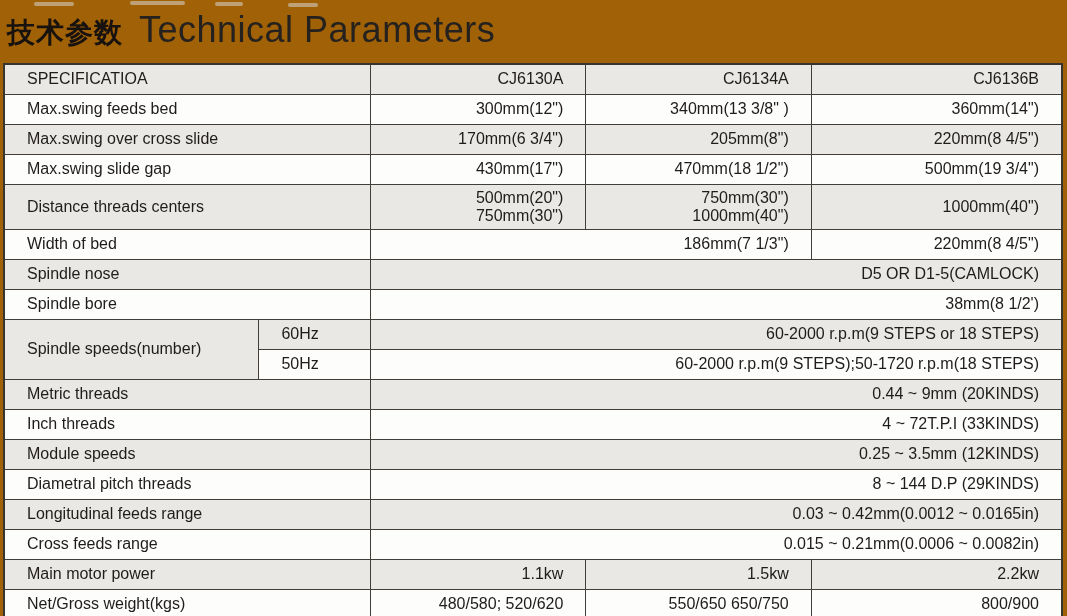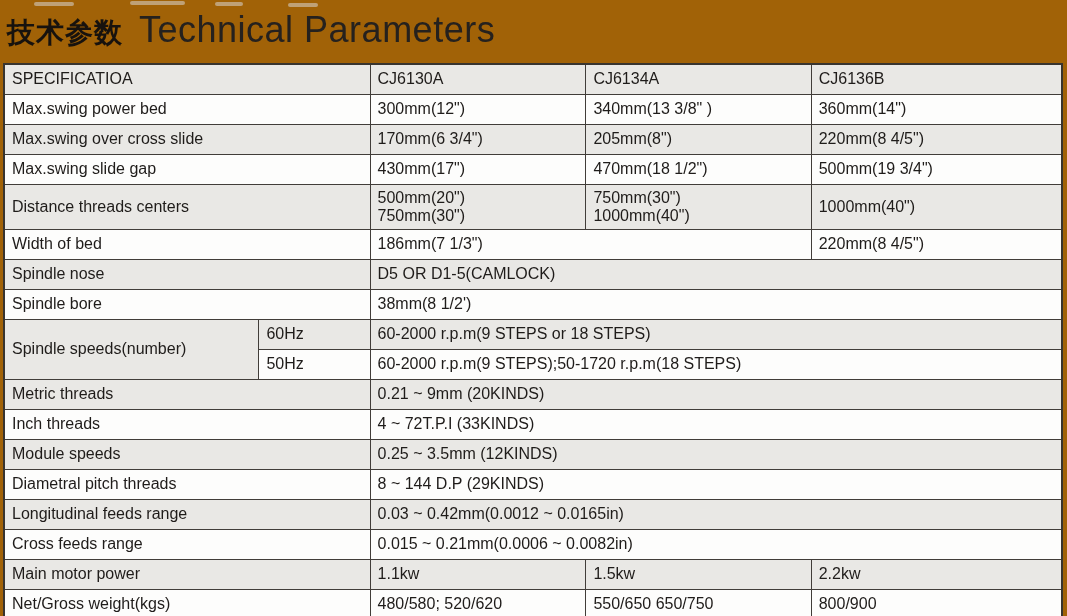--- a/index.html
+++ b/index.html
@@ -35,30 +35,30 @@
     position: absolute; left: 3px; top: 63px;
     width: 1060px;
     border-collapse: collapse;
     table-layout: fixed;
     background: #fdfdfc;
   }
   table.spec td, table.spec th {
     border: 1.6px solid #413d39;
     font-size: 16px;
     font-weight: 400;
-    padding: 1px 7px;
+    padding: 1px 22px;
     height: 27px;
     line-height: 1.15;
     overflow: hidden;
   }
   table.spec { border: 2.4px solid #38342f; }
   tr.shade td, tr.shade th { background: #e9e8e5; }
   tr.plain td, tr.plain th { background: #fdfdfc; }
   .lbl { text-align: left; }
-  .val { text-align: left; }
+  .val { text-align: right; }
   .pre { white-space: pre-line; line-height: 1.22; }
   tr.tall td { height: 42px; }
 </style>
 </head>
 <body>
 
 <div class="page">
 
   <div class="smudge s1"></div>
   <div class="smudge s2"></div>
@@ -81,21 +81,21 @@
 
     <tbody>
         <tr class="shade">
       <th class="lbl" colspan="2">SPECIFICATIOA</th>
       <th class="val">CJ6130A</th>
       <th class="val">CJ6134A</th>
       <th class="val">CJ6136B</th>
     </tr>
 
     <tr class="plain">
-      <td class="lbl" colspan="2">Max.swing power bed</td>
+      <td class="lbl" colspan="2">Max.swing feeds bed</td>
       <td class="val">300mm(12")</td>
       <td class="val">340mm(13 3/8" )</td>
       <td class="val">360mm(14")</td>
     </tr>
 
     <tr class="shade">
       <td class="lbl" colspan="2">Max.swing over cross slide</td>
       <td class="val">170mm(6 3/4")</td>
       <td class="val">205mm(8")</td>
       <td class="val">220mm(8 4/5")</td>
@@ -139,21 +139,21 @@
       <td class="val" colspan="3">60-2000 r.p.m(9 STEPS or 18 STEPS)</td>
     </tr>
 
     <tr class="plain">
       <td class="lbl">50Hz</td>
       <td class="val" colspan="3">60-2000 r.p.m(9 STEPS);50-1720 r.p.m(18 STEPS)</td>
     </tr>
 
     <tr class="shade">
       <td class="lbl" colspan="2">Metric threads</td>
-      <td class="val" colspan="3">0.21 ~ 9mm  (20KINDS)</td>
+      <td class="val" colspan="3">0.44 ~ 9mm  (20KINDS)</td>
     </tr>
 
     <tr class="plain">
       <td class="lbl" colspan="2">Inch threads</td>
       <td class="val" colspan="3">4 ~ 72T.P.I  (33KINDS)</td>
     </tr>
 
     <tr class="shade">
       <td class="lbl" colspan="2">Module speeds</td>
       <td class="val" colspan="3">0.25 ~ 3.5mm  (12KINDS)</td>

